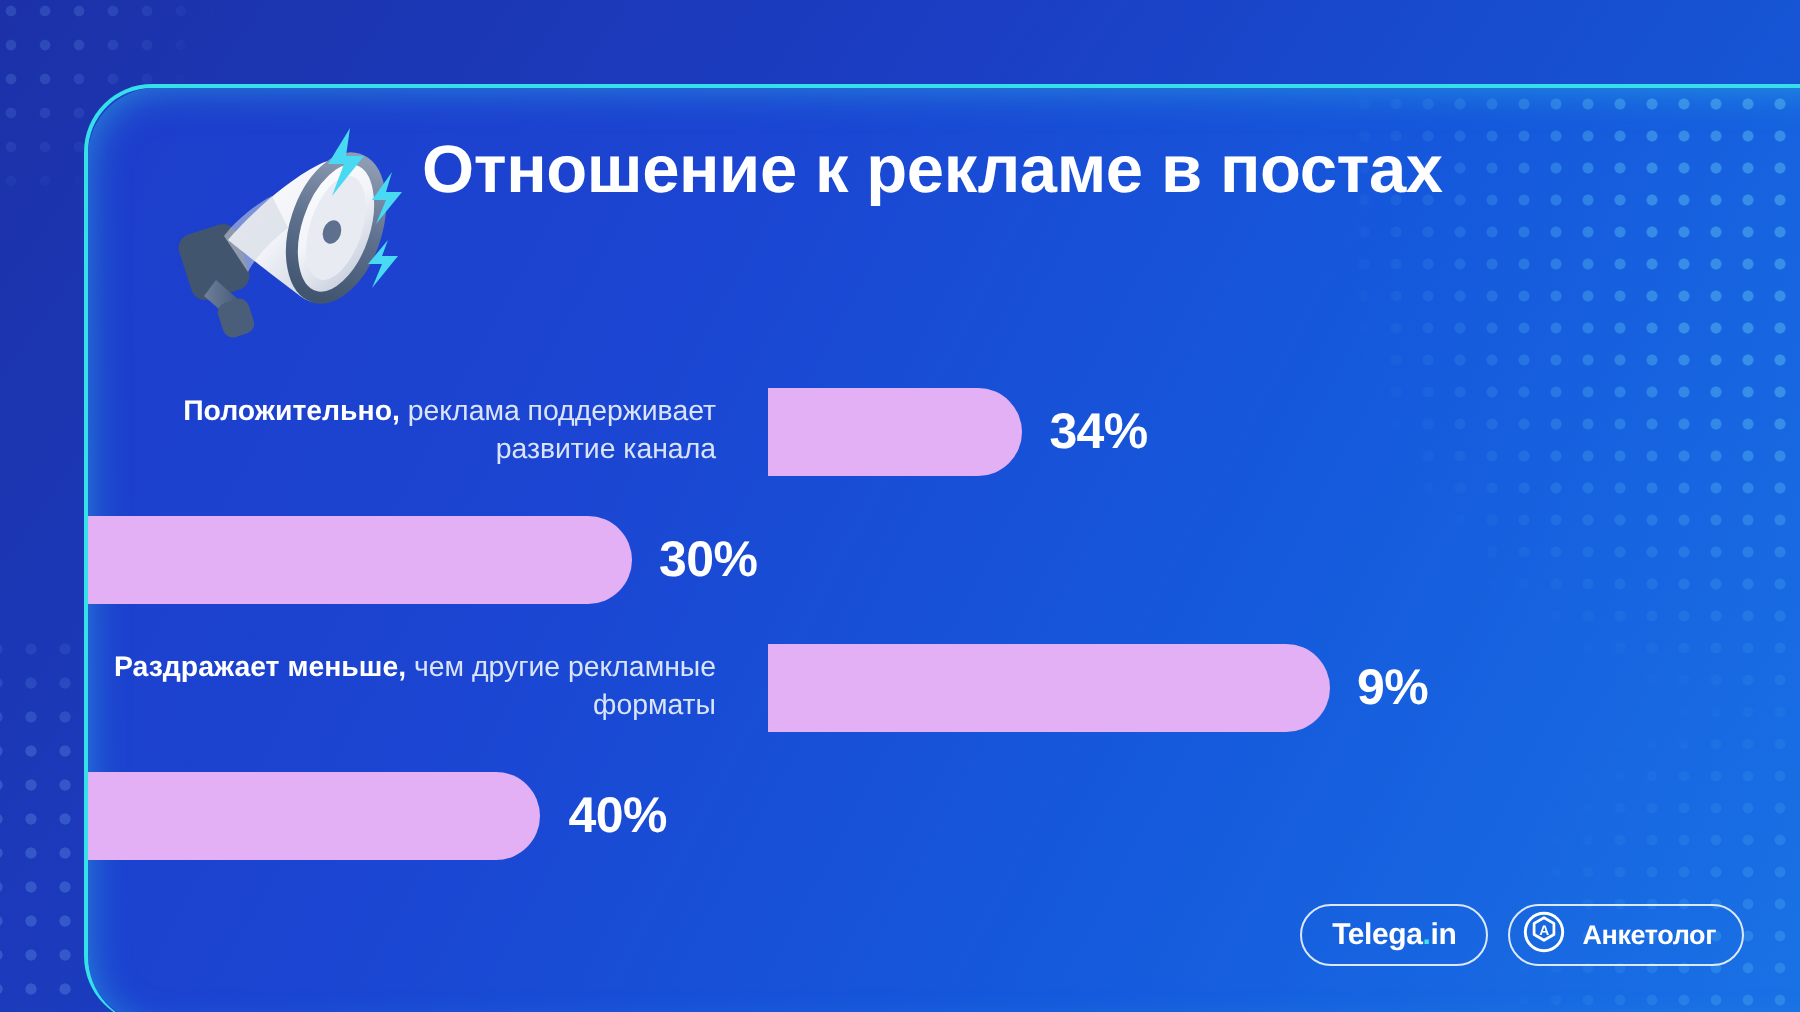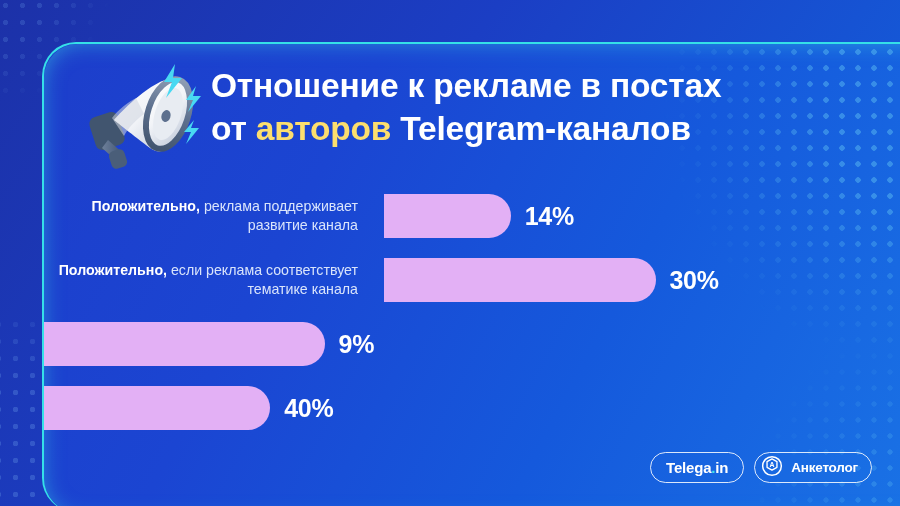--- a/index.html
+++ b/index.html
@@ -254,49 +254,46 @@
           <path d="M38 60 C44 52 54 44 62 40 L70 56 C62 62 54 70 50 78 Z" fill="#cfd6e0" opacity="0.55"></path>
 
           <path d="M101 6 L90 24 L98 24 L92 40 L108 20 L99 20 Z" fill="#49d9f2"></path>
           <path d="M122 28 L112 42 L119 42 L114 54 L127 38 L119 38 Z" fill="#49d9f2"></path>
           <path d="M120 62 L110 74 L117 74 L112 86 L125 70 L117 70 Z" fill="#49d9f2"></path>
         </svg>
       </div>
 
       <div class="title">
         <div>Отношение к рекламе в постах</div>
-        <div>
-          <span>от </span><span class="hl">авторов</span><span> Telegram-каналов</span>
-        </div>
       </div>
     </div>
 
     <div class="chart">
 
       <div class="row">
         <div class="row-label">
           <b>Положительно,</b><span> реклама поддерживает развитие канала</span>
         </div>
         <div class="bar-area">
           <div class="bar" style="width: 126.7px; background: rgb(227, 176, 245);"></div>
-          <div class="bar-value">14%</div>
+          <div class="bar-value">34%</div>
         </div>
       </div>
 
       <div class="row">
-        <div class="row-label">
-          <b>Положительно,</b><span> если реклама соответствует тематике канала</span>
-        </div>
         <div class="bar-area">
           <div class="bar" style="width: 271.5px; background: rgb(227, 176, 245);"></div>
           <div class="bar-value">30%</div>
         </div>
       </div>
 
       <div class="row">
+        <div class="row-label">
+          <b>Раздражает меньше,</b><span> чем другие рекламные форматы</span>
+        </div>
         <div class="bar-area">
           <div class="bar" style="width: 280.55px; background: rgb(227, 176, 245);"></div>
           <div class="bar-value">9%</div>
         </div>
       </div>
 
       <div class="row">
         <div class="bar-area">
           <div class="bar" style="width: 226.25px; background: rgb(227, 176, 245);"></div>
           <div class="bar-value">40%</div>

